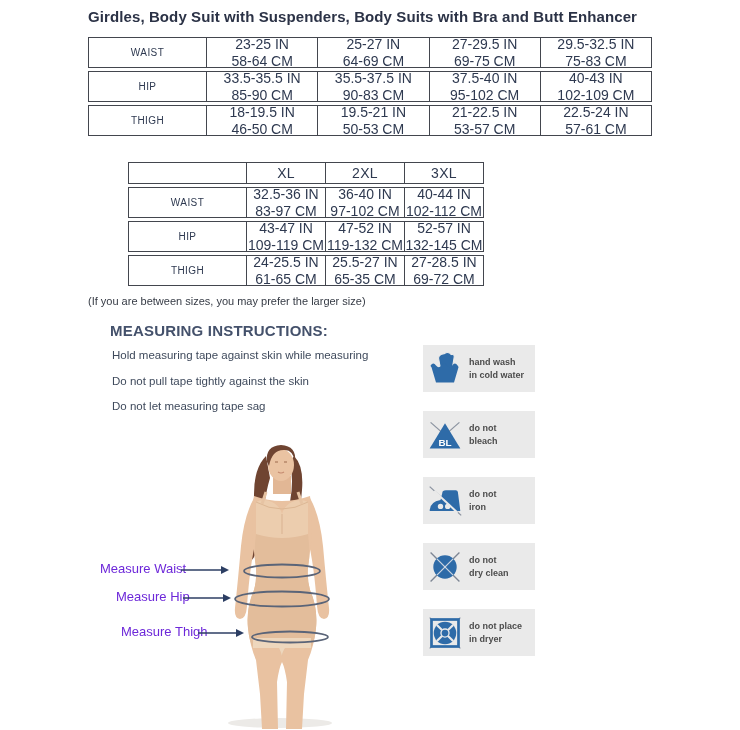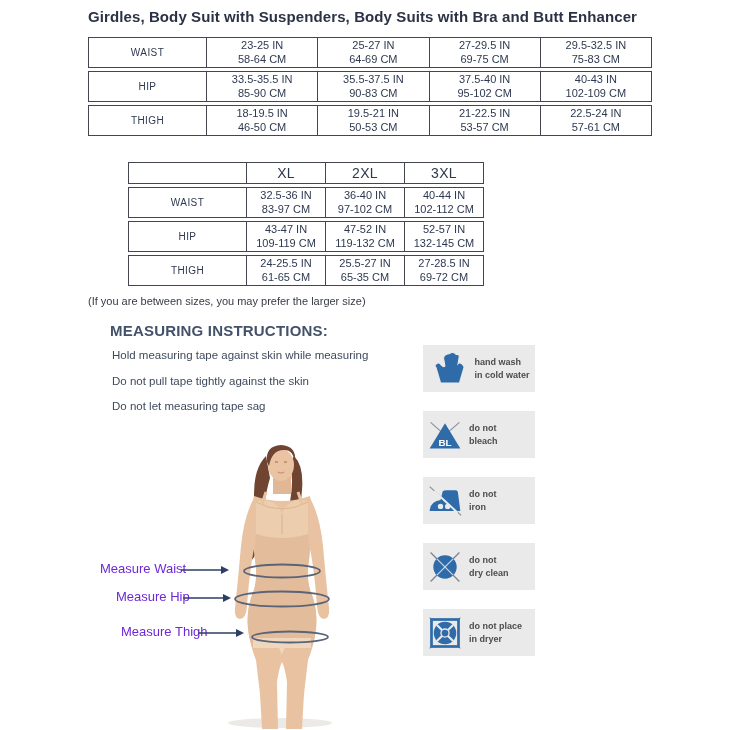--- a/index.html
+++ b/index.html
@@ -6,21 +6,21 @@
   #canvas{position:relative;width:740px;height:730px;background:#ffffff;overflow:hidden;
           font-family:"Liberation Sans",sans-serif;}
 
   .title{position:absolute;left:88px;top:8px;width:600px;font-size:15px;font-weight:700;
          color:#2b3246;letter-spacing:.1px;}
 
   
   .stable{position:absolute;color:#2e3950;}
   .srow{display:flex;border:1px solid #43464e;margin-bottom:3px;background:#fff;align-items:stretch;}
   .scell{flex:1;display:flex;flex-direction:column;justify-content:center;align-items:center;
-         text-align:center;font-size:11px;line-height:1.2;padding:2px 0;}
+         text-align:center;font-size:14px;line-height:1.2;padding:2px 0;}
   .scell + .scell{border-left:1px solid #43464e;}
   .scell.rowlabel{flex:0 0 117px;font-size:10px;letter-spacing:.4px;}
   .srow.head{height:20px;}
   .srow.head .scell{font-size:14px;letter-spacing:.3px;}
   .srow.data{height:29px;}
 
   .note{position:absolute;left:88px;top:295px;font-size:11px;color:#363b45;}
 
   .mheading{position:absolute;left:110px;top:322px;font-size:15px;font-weight:700;
             color:#44516b;letter-spacing:.2px;}
@@ -159,21 +159,21 @@
     </div>
   </div>
 
   <div class="note">(If you are between sizes, you may prefer the larger size)</div>
 
   <div class="mheading">MEASURING INSTRUCTIONS:</div>
   <div class="instr" style="top:349px;">Hold measuring tape against skin while measuring</div>
   <div class="instr" style="top:375px;">Do not pull tape tightly against the skin</div>
   <div class="instr" style="top:400px;">Do not let measuring tape sag</div>
 
-  <div class="care" style="top:345px;justify-content:center;">
+  <div class="care" style="top:345px;">
     <svg viewBox="0 0 40 40">
       <path d="M19 3 Q24 0 27 4 Q31 3 30 8 L28 20 L15 20 L13 9 Q12 4 19 3 Z" fill="#2e6ba8" stroke="#eaeaea" stroke-width="1.2"></path>
       <path d="M4 16 Q7 12 10 16 Q13 20 16 16 Q19 12 22 16 Q25 20 28 16 Q31 12 34 16 Q35 17 35 18 L30 35 L10 35 L5 18 Q4 17 4 16 Z" fill="#2e6ba8"></path>
     </svg>
     <div class="care-text">
       <div>hand wash</div>
       <div>in cold water</div>
     </div>
   </div>
 

